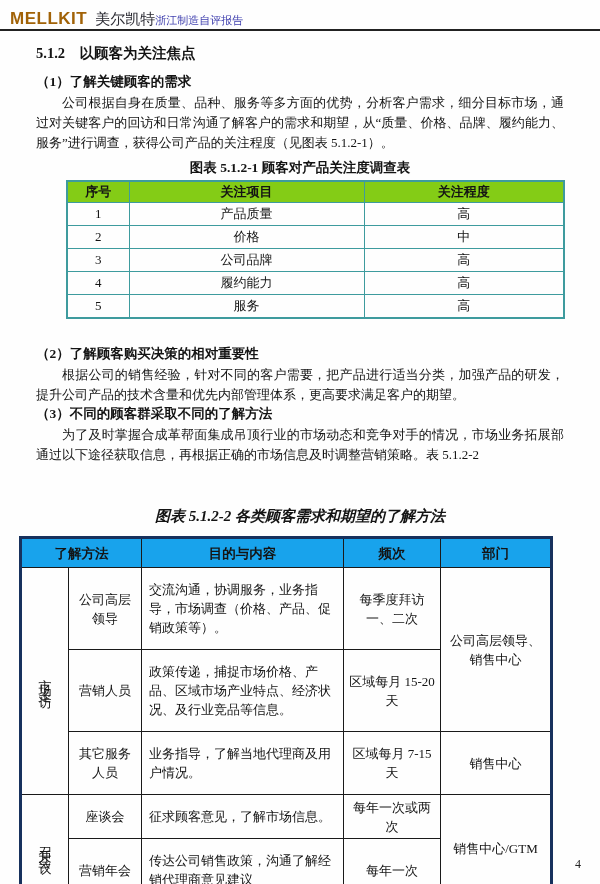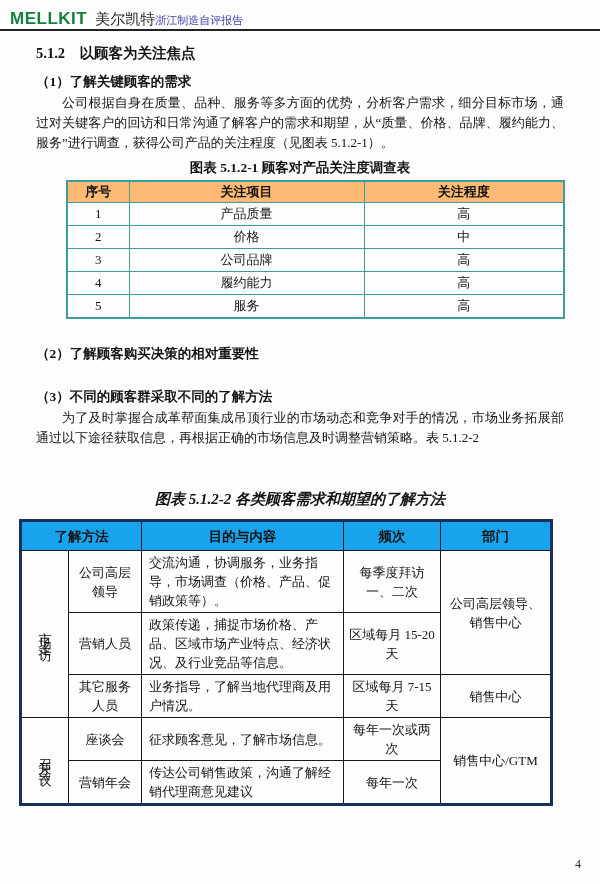--- a/index.html
+++ b/index.html
@@ -4,58 +4,58 @@
 <style>
   html,body { margin:0; padding:0; background:#ffffff; }
   .page {
     position:relative; width:600px; height:884px; margin:0 auto;
     background:#fefefe; overflow:hidden; color:#141414;
     font-family:"Liberation Serif","DejaVu Serif",serif;
   }
   
   .hdr { padding:9px 0 0 10px; height:20px; border-bottom:2px solid #222; }
   .hdr .brand {
-    color:#15803d; font-family:"Liberation Sans","DejaVu Sans",sans-serif;
+    color:#a16207; font-family:"Liberation Sans","DejaVu Sans",sans-serif;
     font-weight:bold; font-size:17px; letter-spacing:.5px; vertical-align:bottom;
   }
   .hdr .company { color:#2b2b33; font-size:15px; margin-left:4px; }
   .hdr .report  { color:#3f3fae; font-size:11px; }
   
   main { padding:0 36px; }
   .h-section { font-size:14.5px; font-weight:bold; margin:13px 0 0; }
   .h-sub     { font-size:13.5px; font-weight:bold; margin:10px 0 0; }
   .para {
     font-size:13px; line-height:20px; text-align:justify; text-indent:2em;
     margin:2px 0 0;
   }
   .h-sub2 { margin-top:26px; }
-  .h-sub3 { margin-top:25px; }
+  .h-sub3 { margin-top:0; }
   
   .cap1 { text-align:center; font-weight:bold; font-size:13.5px; margin:6px 0 3px; }
   table.t1 {
     border-collapse:collapse; table-layout:fixed;
     width:497px; margin-left:30px; border:2px solid #3e9b9e;
   }
   table.t1 th, table.t1 td {
     border:1px solid #3e9b9e; text-align:center; font-size:13px; padding:0 4px;
   }
-  table.t1 th { background:#fdba74; height:20px; font-weight:bold; }
+  table.t1 th { background:#84cc16; height:20px; font-weight:bold; }
   table.t1 td { height:22px; font-family:"Liberation Serif","DejaVu Serif",serif; }
   
   .cap2 { text-align:center; font-weight:bold; font-size:15px; margin:42px 0 0;font-style:italic; }
   table.t2 {
     border-collapse:collapse; table-layout:fixed;
     width:531px; margin:10px 0 0 -17px; border:3px solid #17315d;
   }
   table.t2 th, table.t2 td {
     border:1px solid #1a1a1a; font-size:13px; text-align:center;
     padding:2px 4px; line-height:19px;
   }
   table.t2 th { background:#18a3ec; height:24px; font-weight:bold; font-size:13.5px; }
-  table.t2 td.purpose { text-align:left; padding:2px 7px; }
+  table.t2 td.purpose { text-align:left; padding:12px 7px; }
   .vtext {
     writing-mode:vertical-rl; text-orientation:upright;
     letter-spacing:5px; display:inline-block; line-height:1;
   }
   
   .pagenum {
     position:absolute; right:19px; bottom:12px; font-size:12px; color:#222;
   }
 </style>
 </head>
@@ -113,20 +113,21 @@
         </tr>
         <tr>
           <td>5</td>
           <td>服务</td>
           <td>高</td>
         </tr>
       </tbody>
     </table>
 
     <div class="h-sub h-sub2">（2）了解顾客购买决策的相对重要性</div>
+    <p class="para">根据公司的销售经验，针对不同的客户需要，把产品进行适当分类，加强产品的研发，提升公司产品的技术含量和优先内部管理体系，更高要求满足客户的期望。</p>
 
     <div class="h-sub h-sub3">（3）不同的顾客群采取不同的了解方法</div>
     <p class="para">为了及时掌握合成革帮面集成吊顶行业的市场动态和竞争对手的情况，市场业务拓展部通过以下途径获取信息，再根据正确的市场信息及时调整营销策略。表 5.1.2-2</p>
 
     <div class="cap2">图表 5.1.2-2 各类顾客需求和期望的了解方法</div>
 
     <table class="t2">
       <colgroup>
           <col style="width:48px">
           <col style="width:73px">

